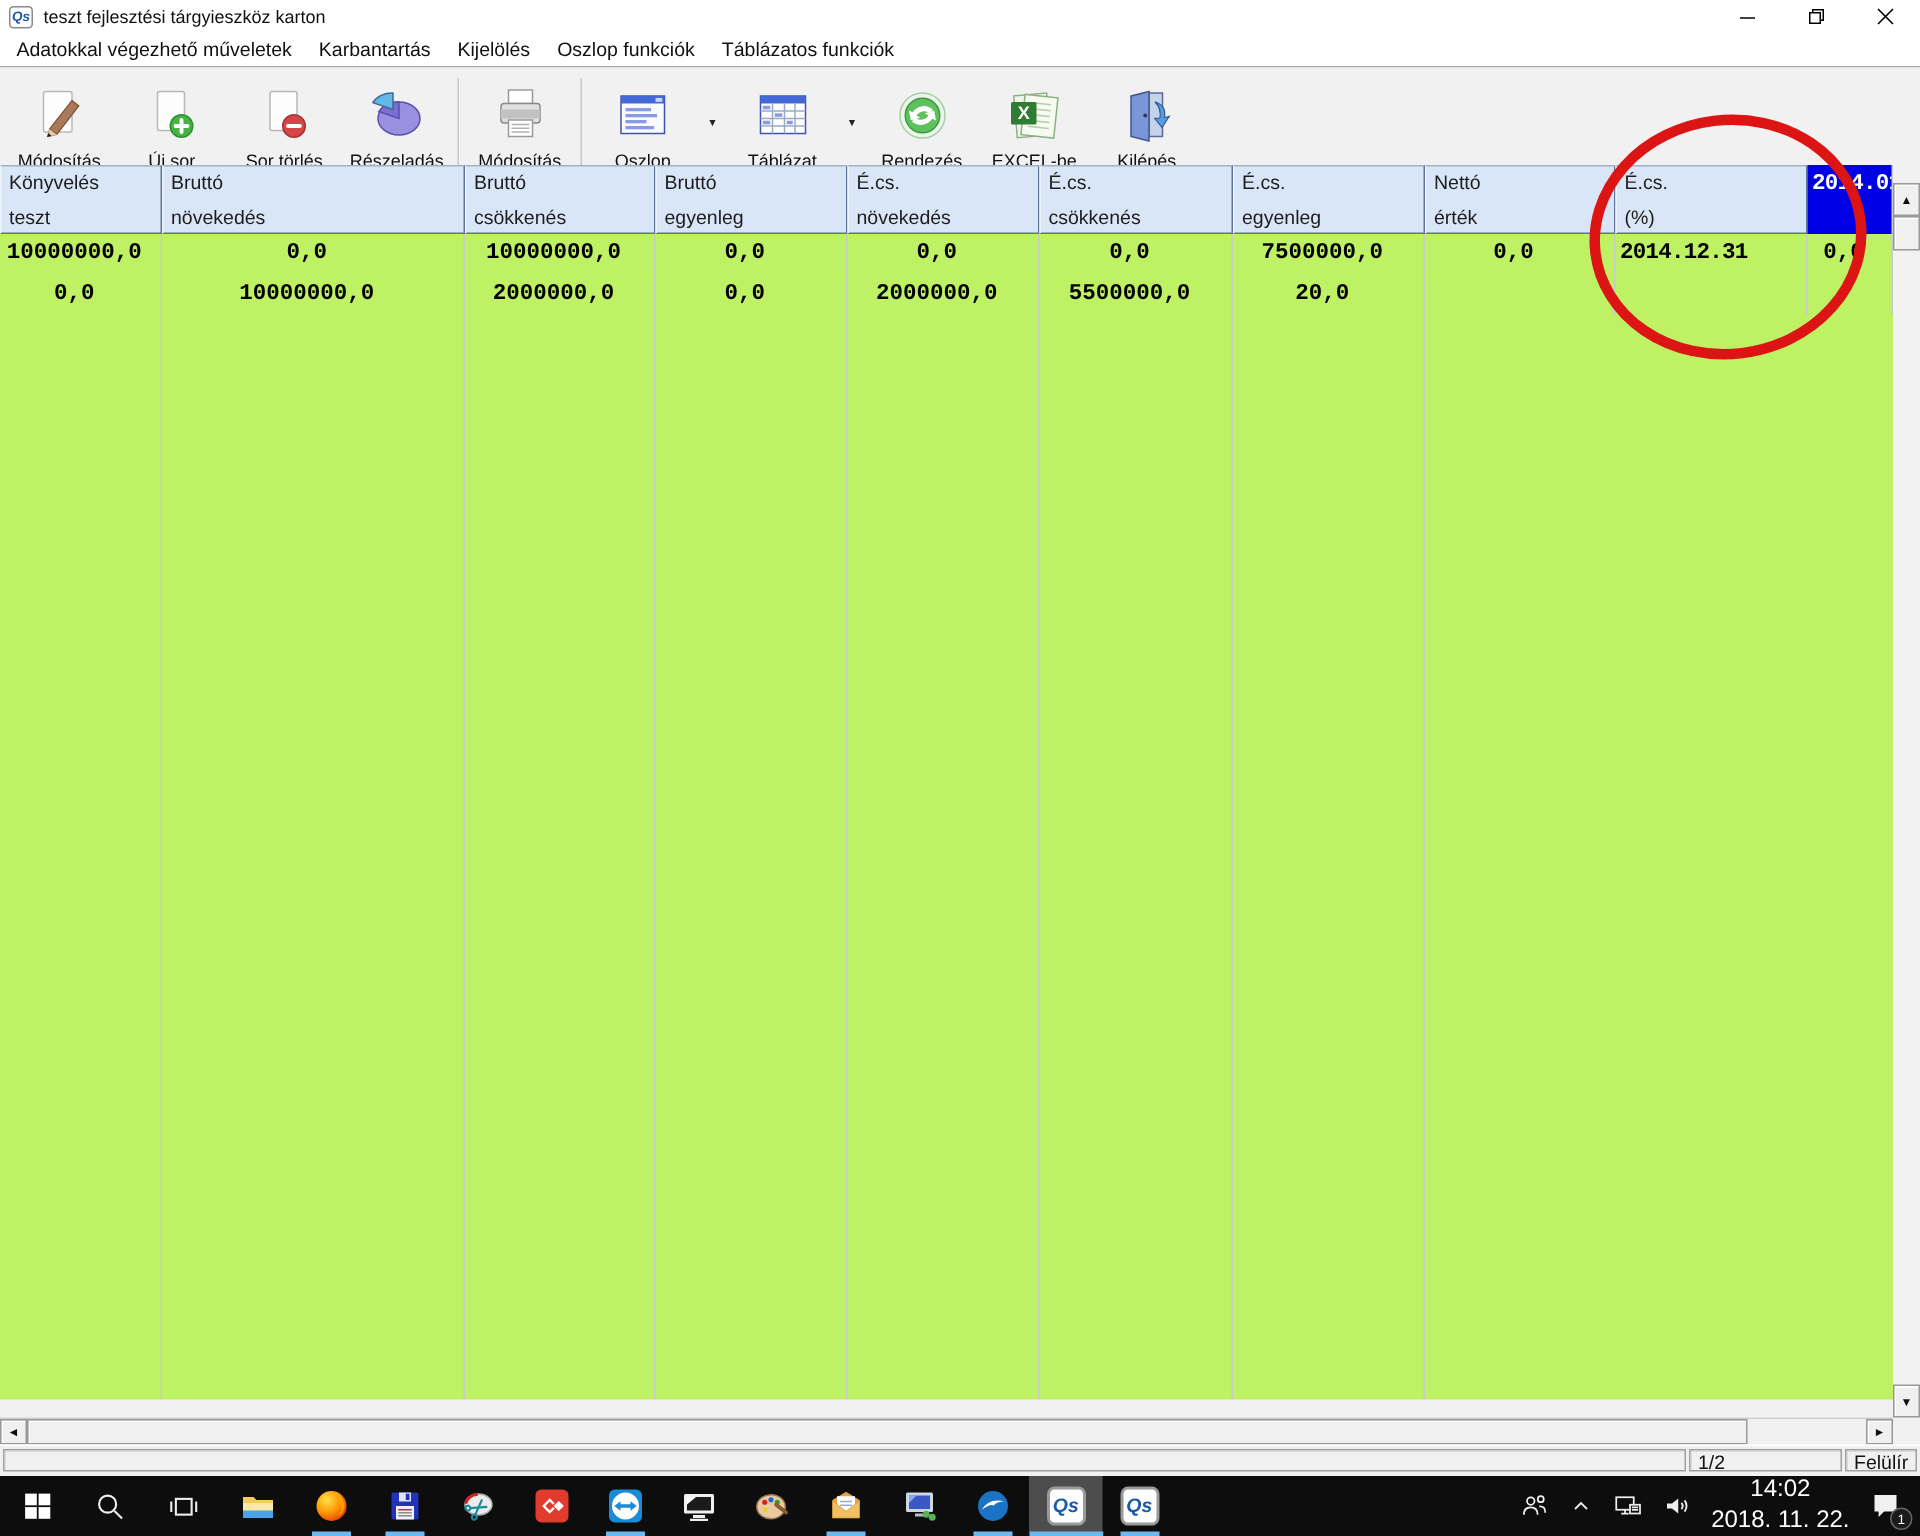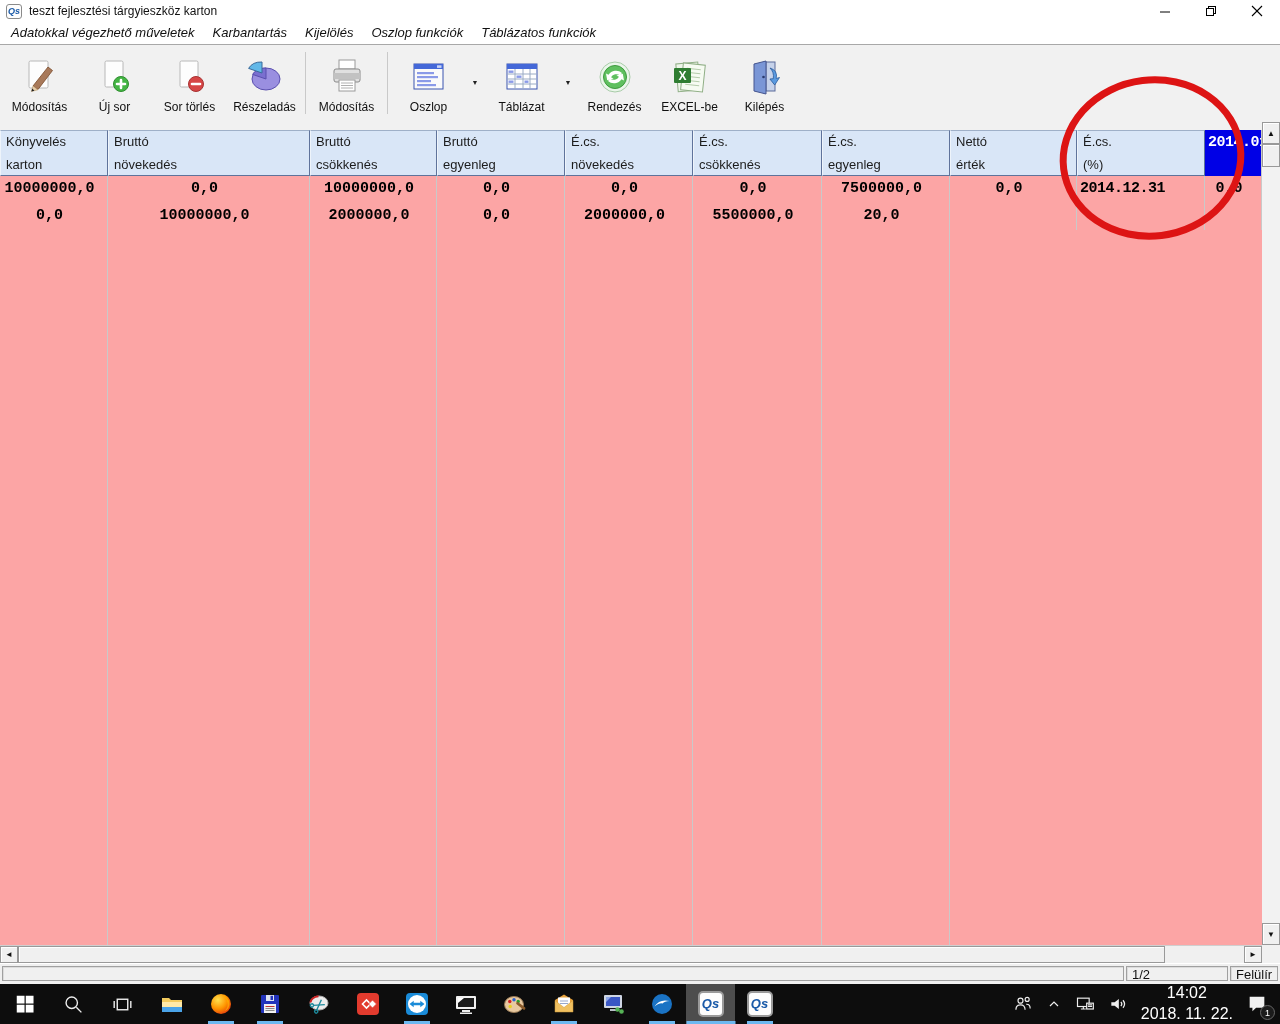--- a/index.html
+++ b/index.html
@@ -9,35 +9,35 @@
   
   .titlebar { height:22px; background:#ffffff; display:flex; align-items:center; padding-left:6px; }
   .app-ico { width:16px; height:15px; border:1px solid #8a8a8a; border-radius:3px; background:#fdfdfd;
              color:#1a5aa8; font-weight:bold; font-style:italic; font-size:9px; line-height:13px;
              text-align:center; margin-right:7px; }
   .title-text { font-size:12px; color:#111; }
   .win-controls { margin-left:auto; display:flex; height:100%; }
   .win-btn { width:46px; height:100%; display:flex; align-items:center; justify-content:center; }
 
   
-  .menubar { height:23px; background:#ffffff; border-bottom:1px solid #a8a8a8; display:flex; align-items:flex-end; padding-left:2px;font-style:italic; }
+  .menubar { height:23px; background:#ffffff; border-bottom:1px solid #a8a8a8; display:flex; align-items:flex-end; padding-left:2px; }
   .menu-item { font-size:13px; color:#101010; padding:0 9px; line-height:22px; }
 
   
   .toolbar { height:75px; background:#f1f1f1; display:flex; align-items:center; padding-left:2px; }
   .tb-btn { width:75px; height:68px; display:flex; flex-direction:column; align-items:center; justify-content:flex-end;
             padding-bottom:3px; gap:2px; }
   .tb-icon { height:42px; display:flex; align-items:center; justify-content:center; }
   .tb-label { font-size:12px; color:#101010; white-space:nowrap; }
   .tb-drop { width:18px; height:68px; display:flex; align-items:center; justify-content:center; font-size:7px; color:#222; }
   .tb-sep { width:1px; height:62px; background:#c9c9c9; margin:0 3px; }
 
   
-  .grid { position:absolute; top:130px; left:0; width:1262px; height:823px; display:grid;
-          grid-template-rows:46px 27px 27px 1fr; background:#fca5a5; }
+  .grid { position:absolute; top:110px; left:0; width:1262px; height:823px; display:grid;
+          grid-template-rows:46px 27px 27px 1fr; background:#bef264; }
   .hc { background:#d9e6f7; border-right:1px solid #5f739b; border-bottom:1px solid #5f739b;
         border-top:1px solid #9fb0c8; border-left:1px solid #eef4fb;
         padding:3px 5px 3px 5px; display:flex; flex-direction:column; justify-content:space-between;
         font-size:13px; color:#1c1c1c; overflow:hidden; white-space:nowrap; }
   .dc { font-family:"Liberation Mono","DejaVu Sans Mono",monospace; font-weight:bold; font-size:15px;
         line-height:26px; color:#000; border-right:1px solid #c9c9c9; overflow:hidden; white-space:nowrap; }
   .dc.num { text-align:center; padding-right:8px; }
   .dc.txt { padding-left:4px; }
   .dc.date { padding-left:3px; letter-spacing:-0.5px; }
   .dc.sel { background:#0000e6; color:#ffffff; }
@@ -257,21 +257,21 @@
             <path d="M25 11 q8 2.5 6.2 10.5 l3.3 -1 l-4.8 7.5 l-4.8 -6 l3.4 -0.3 q1 -6.5 -3.3 -10.7 z" fill="#5a9ae0" stroke="#2a5a9a" stroke-width="0.8"></path>
           </svg>
         </div>
         <span class="tb-label">Kilépés</span>
       </div>
     </div>
 
   <div class="grid" style="grid-template-columns: 108px 202px 127px 128px 128px 129px 128px 127px 128px 57px;">
       <div class="hc">
         <span>Könyvelés</span>
-        <span>karton</span>
+        <span>teszt</span>
       </div>
       <div class="hc">
         <span>Bruttó</span>
         <span>növekedés</span>
       </div>
       <div class="hc">
         <span>Bruttó</span>
         <span>csökkenés</span>
       </div>
       <div class="hc">

